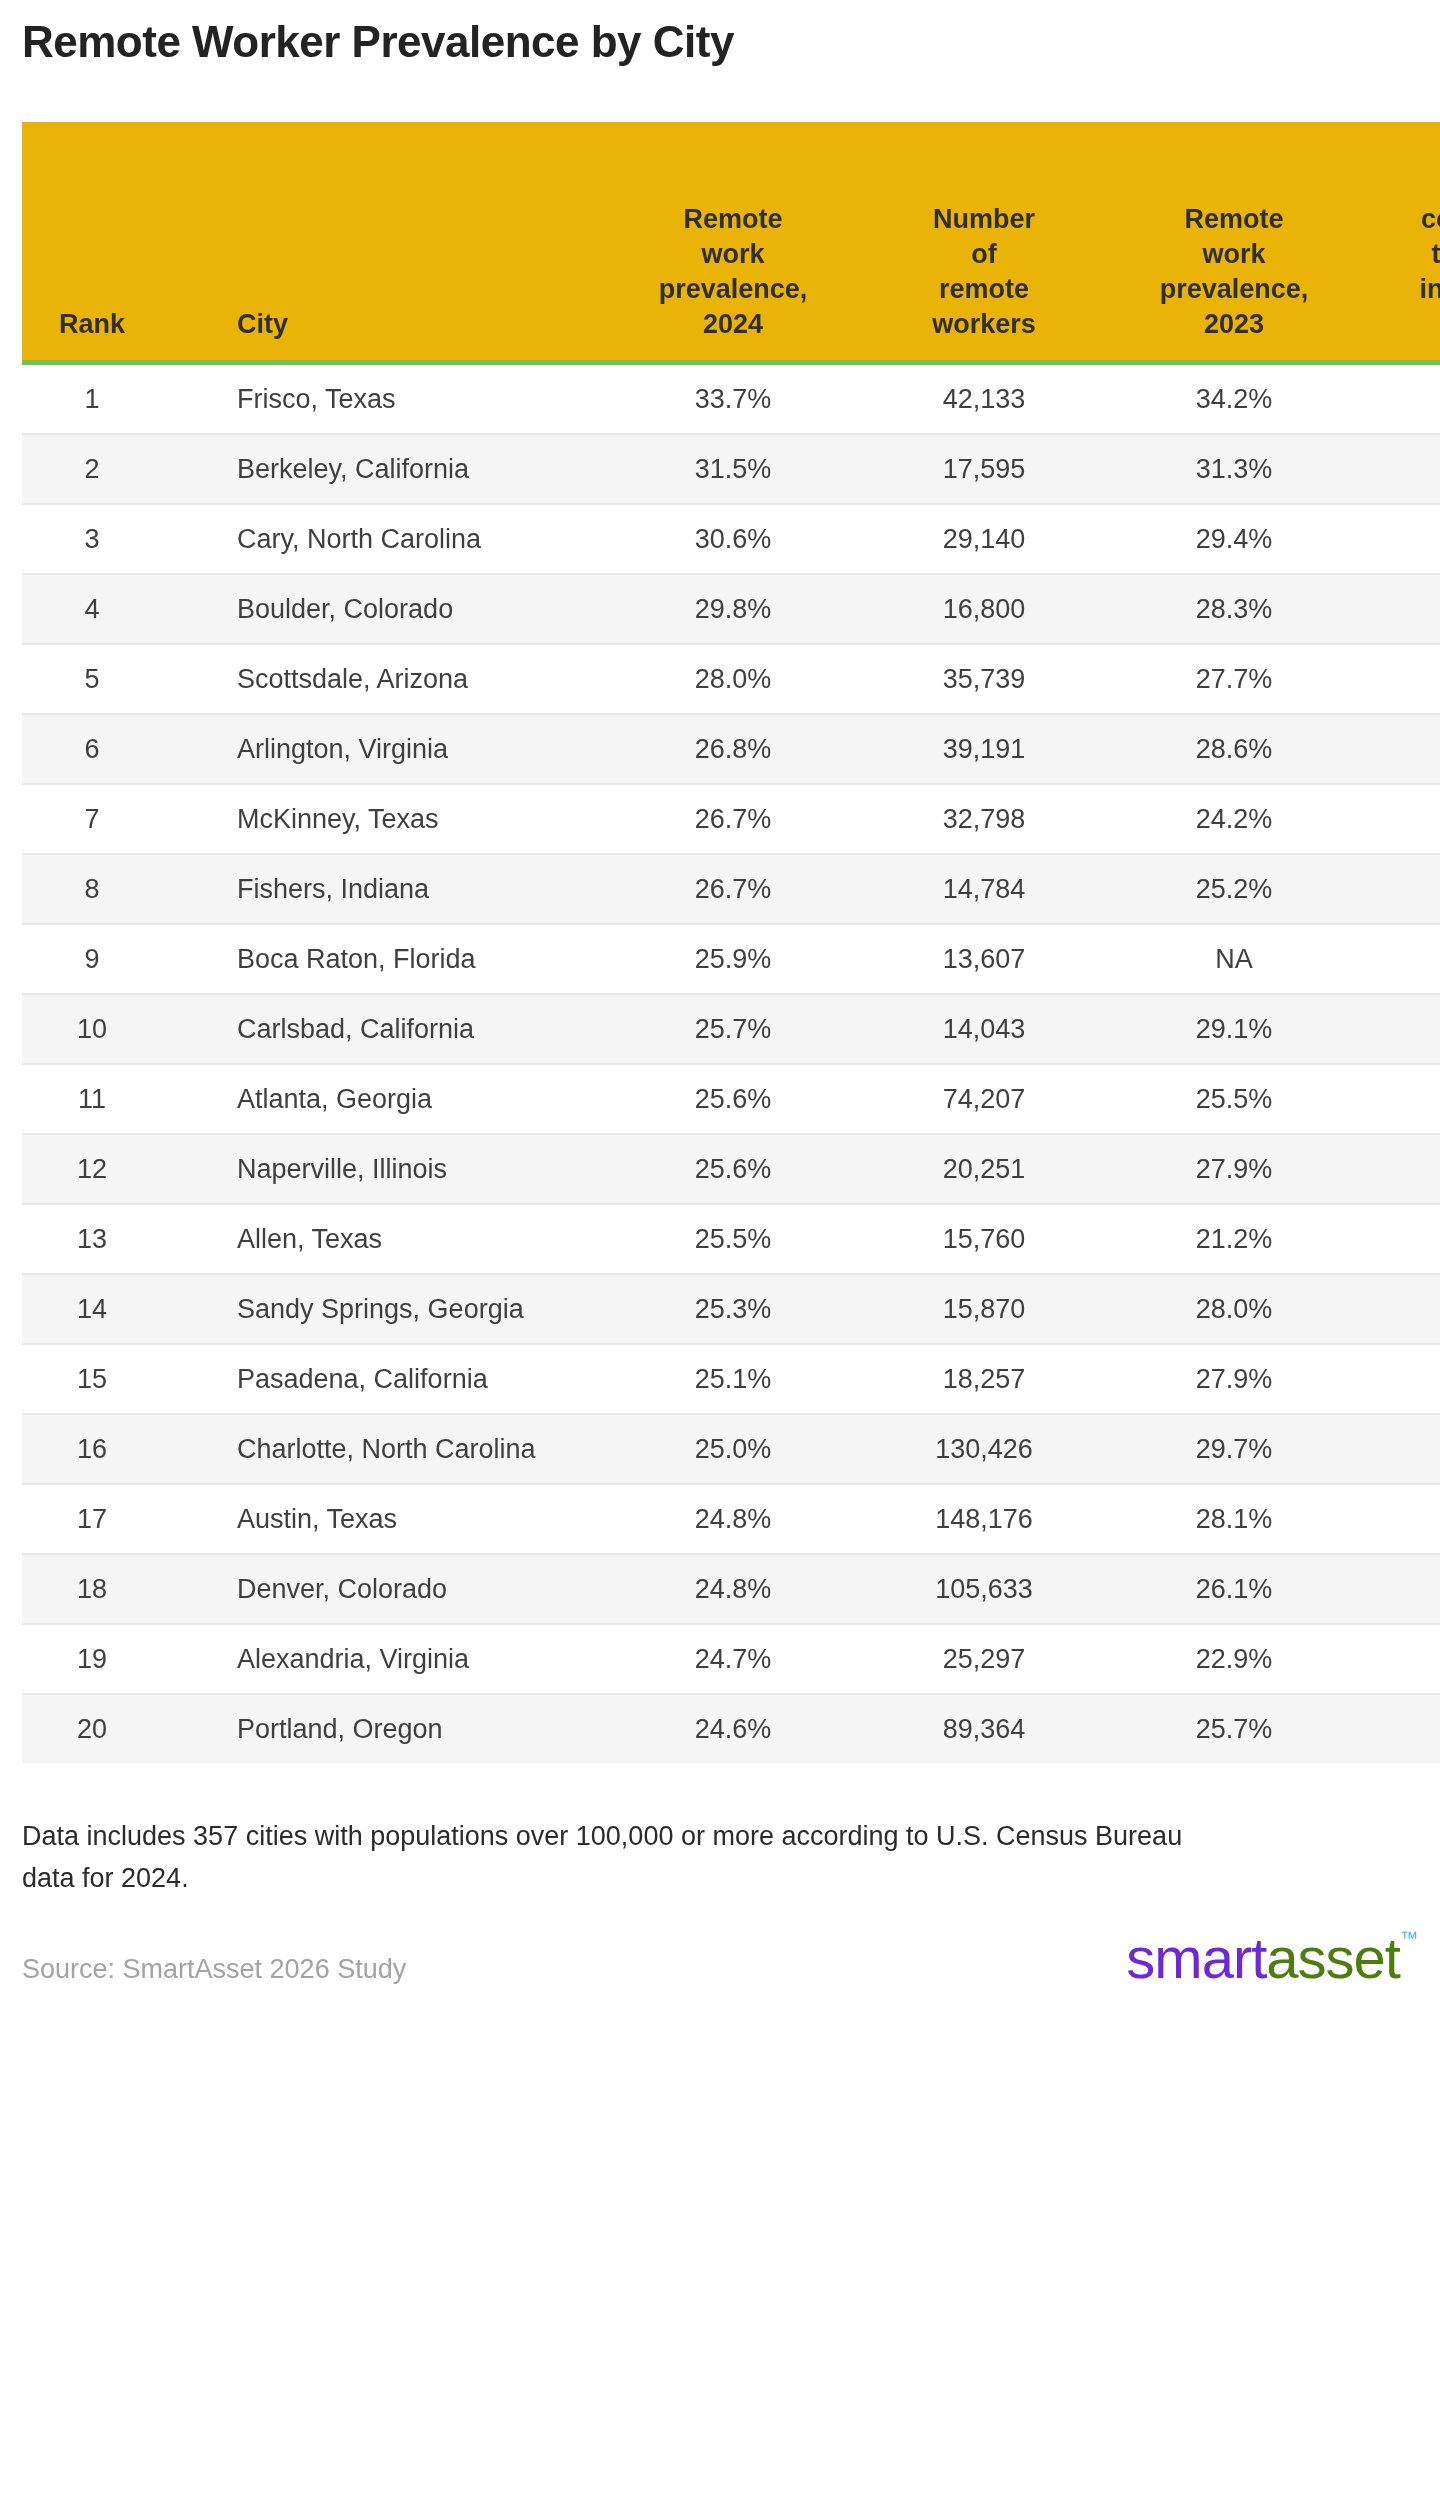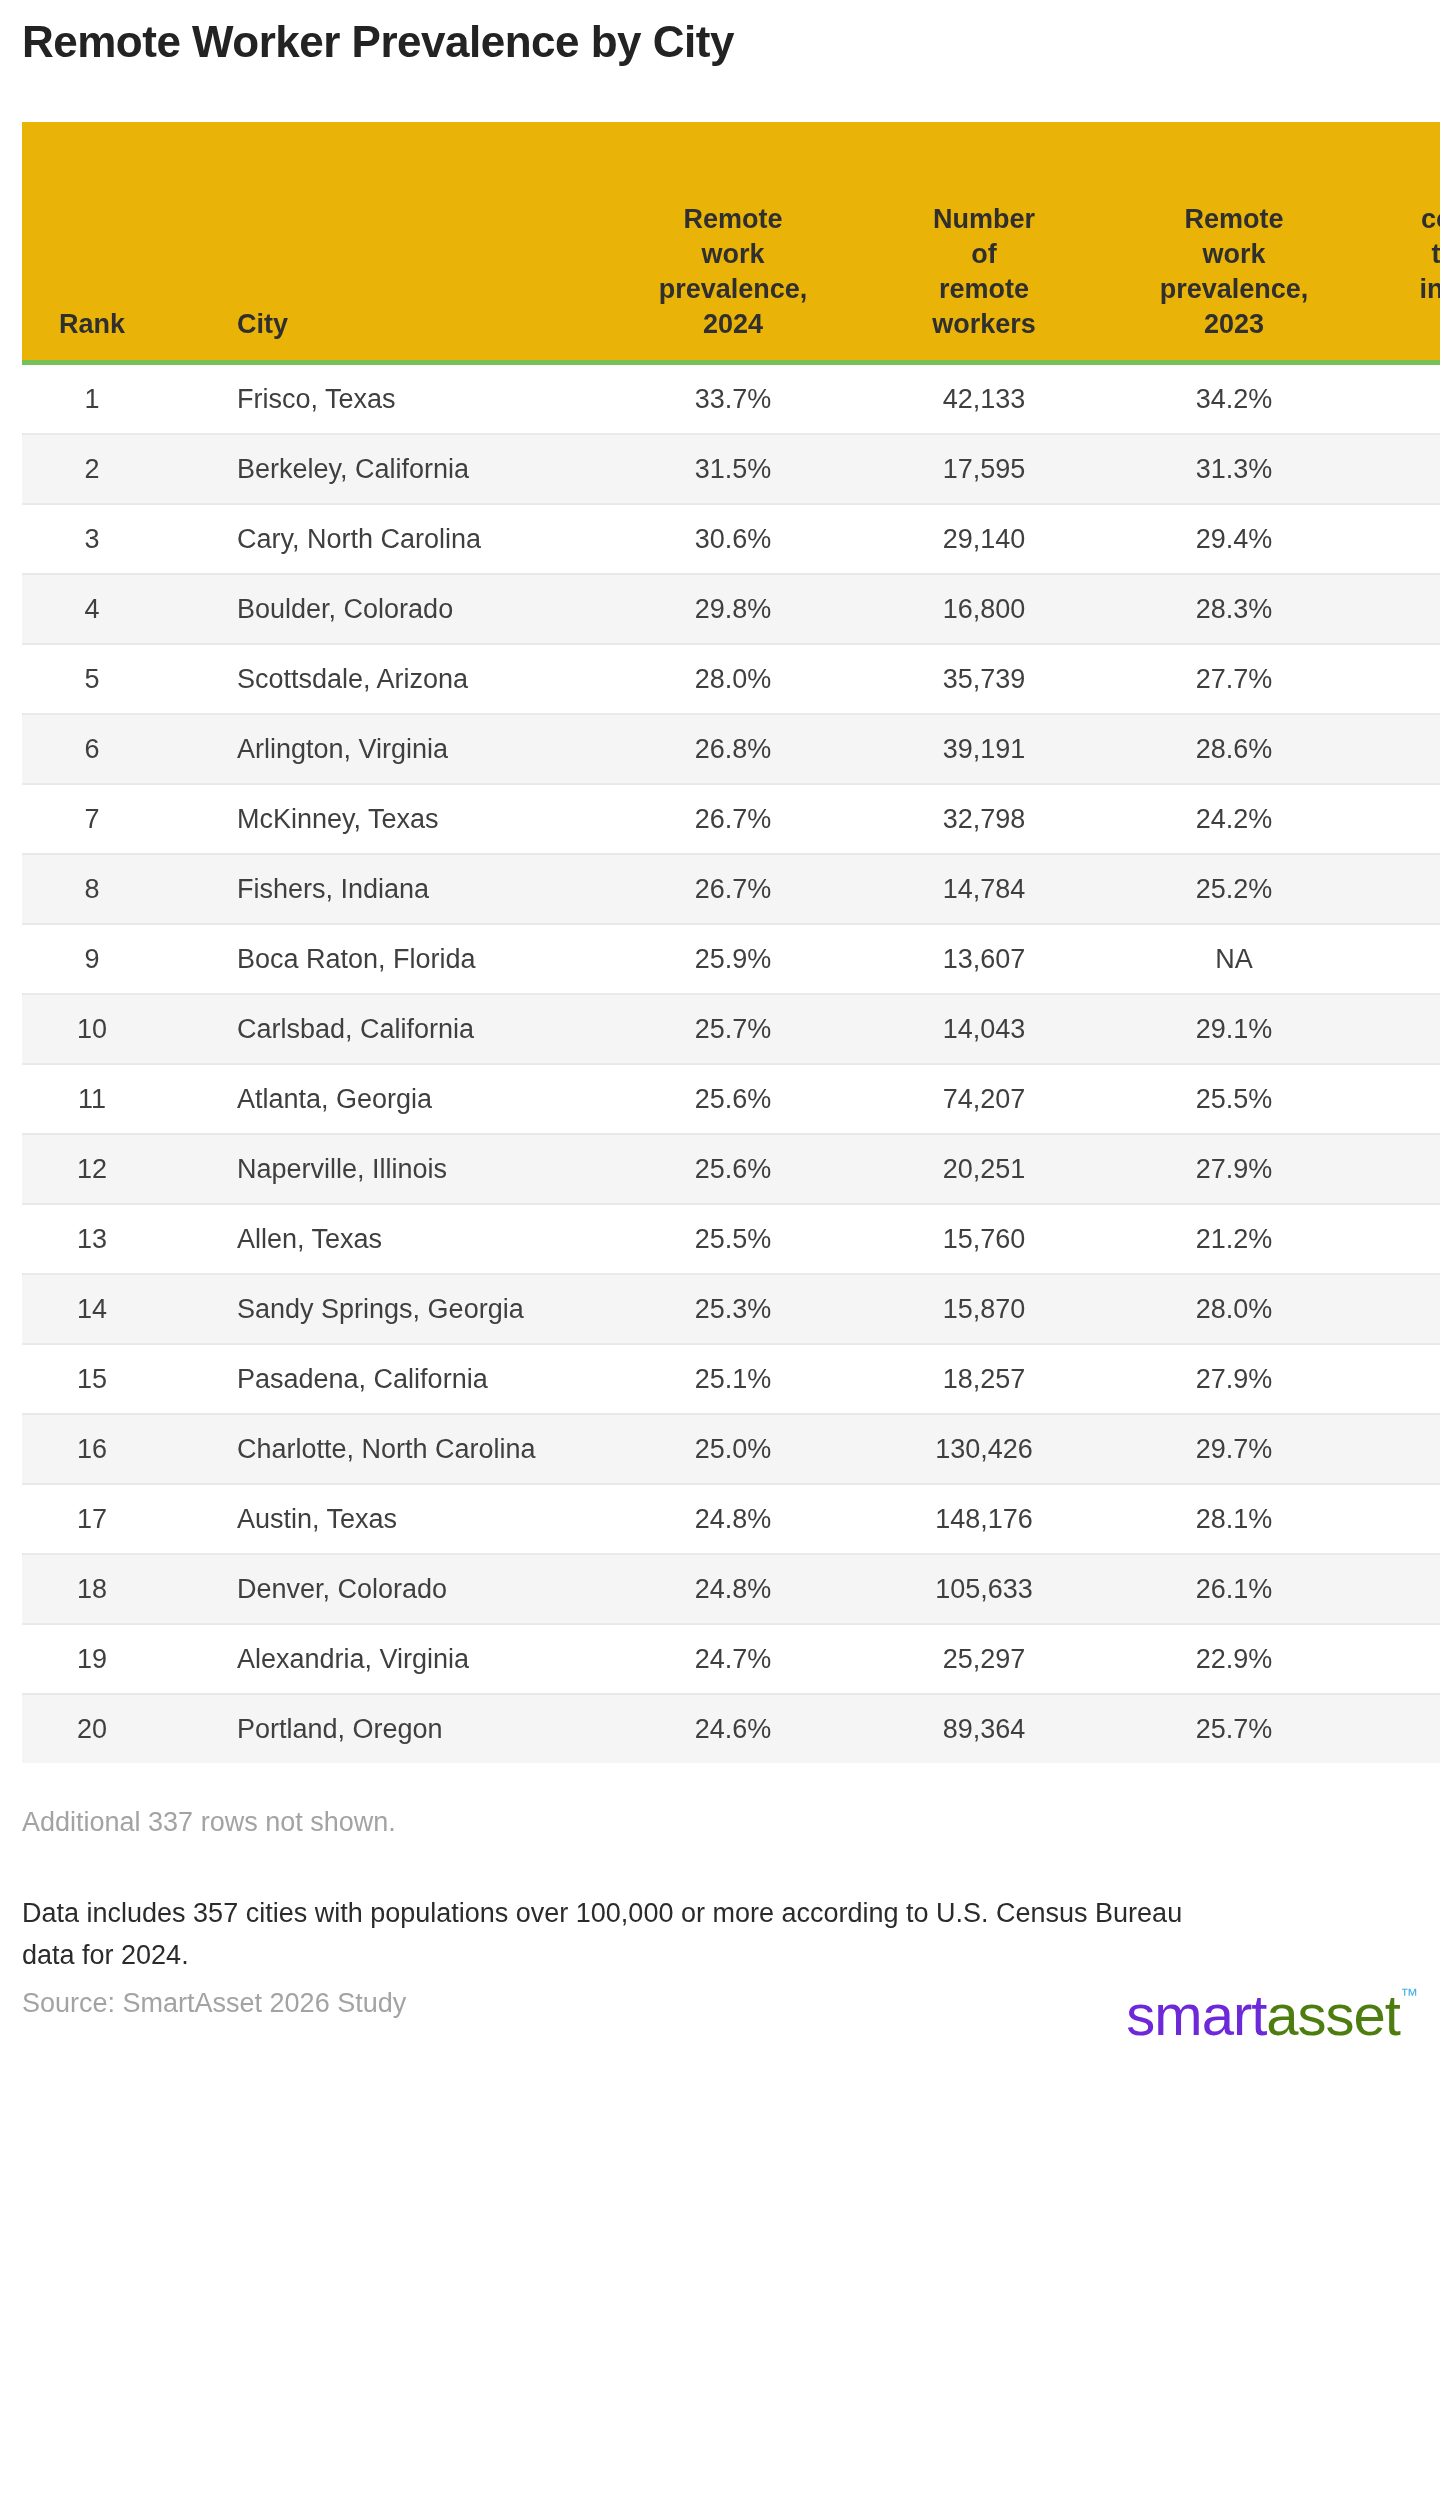--- a/index.html
+++ b/index.html
@@ -71,25 +71,25 @@
     line-height: 1.3;
   }
   .data-note {
     margin: 52px 0 0 0;
     font-size: 27px;
     color: #2b2b2b;
     line-height: 42px;
     max-width: 1170px;
   }
   .footer-row {
-    margin-top: 10px;
+    margin-top: 30px;
     padding-bottom: 14px;
     display: flex;
     justify-content: space-between;
-    align-items: flex-start;
+    align-items: flex-end;
   }
   .source-note {
     margin: 0;
     font-size: 27px;
     color: #a3a3a3;
     line-height: 1.3;
   }
   .logo {
     font-size: 58px;
     line-height: 1;
@@ -279,20 +279,19 @@
           <td class="col-rank">20</td>
           <td class="col-city">Portland, Oregon</td>
           <td class="col-prev2024">24.6%</td>
           <td class="col-workers">89,364</td>
           <td class="col-prev2023">25.7%</td>
           <td class="col-commute">24.4</td>
         </tr>
       </tbody>
   </table>
 
-  <p class="additional-note">Additional 337 rows not shown.</p>
   <p class="data-note">Data includes 357 cities with populations over 100,000 or more according to U.S. Census Bureau data for 2024.</p>
 
   <div class="footer-row">
     <p class="source-note">Source: SmartAsset 2026 Study</p>
     <div class="logo"><span class="logo-dark">smart</span><span class="logo-blue">asset</span><span class="logo-tm">™</span></div>
   </div>
 </div>
 
 </body></html>

